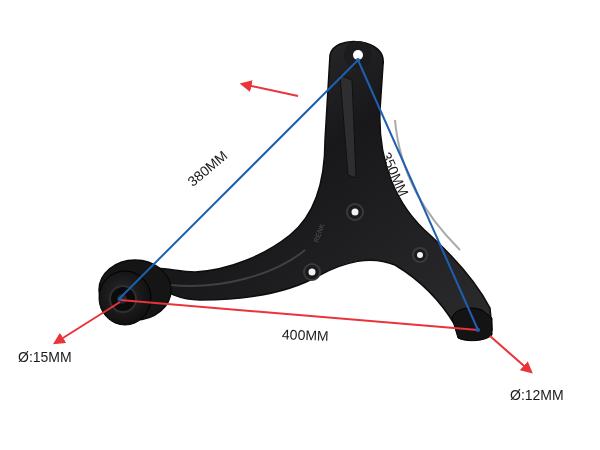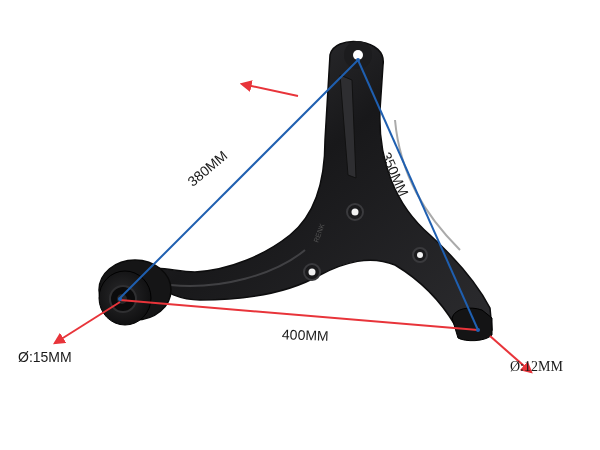--- a/index.html
+++ b/index.html
@@ -16,21 +16,21 @@
       position: absolute;
       color: #1a1a1a;
       font-size: 14px;
       white-space: nowrap;
       line-height: 1;
     }
     .lbl-380 { left: 185px; top: 178px; transform: rotate(-40deg); transform-origin: left top; }
     .lbl-350 { left: 392px; top: 150px; transform: rotate(66deg); transform-origin: left top; }
     .lbl-400 { left: 282px; top: 328px; transform: rotate(2deg); }
     .lbl-d15 { left: 18px; top: 350px; }
-    .lbl-d12 { left: 510px; top: 360px; font-family: Liberation Serif, serif; }
+    .lbl-d12 { left: 510px; top: 388px; }
   </style>
 </head>
 <body>
 
 <div class="canvas">
   <svg width="600" height="450" viewBox="0 0 600 450">
     <defs>
       <linearGradient id="armGrad" x1="0" y1="0" x2="1" y2="1">
         <stop offset="0" stop-color="#3a3a3d"></stop>
         <stop offset="0.45" stop-color="#18181a"></stop>

